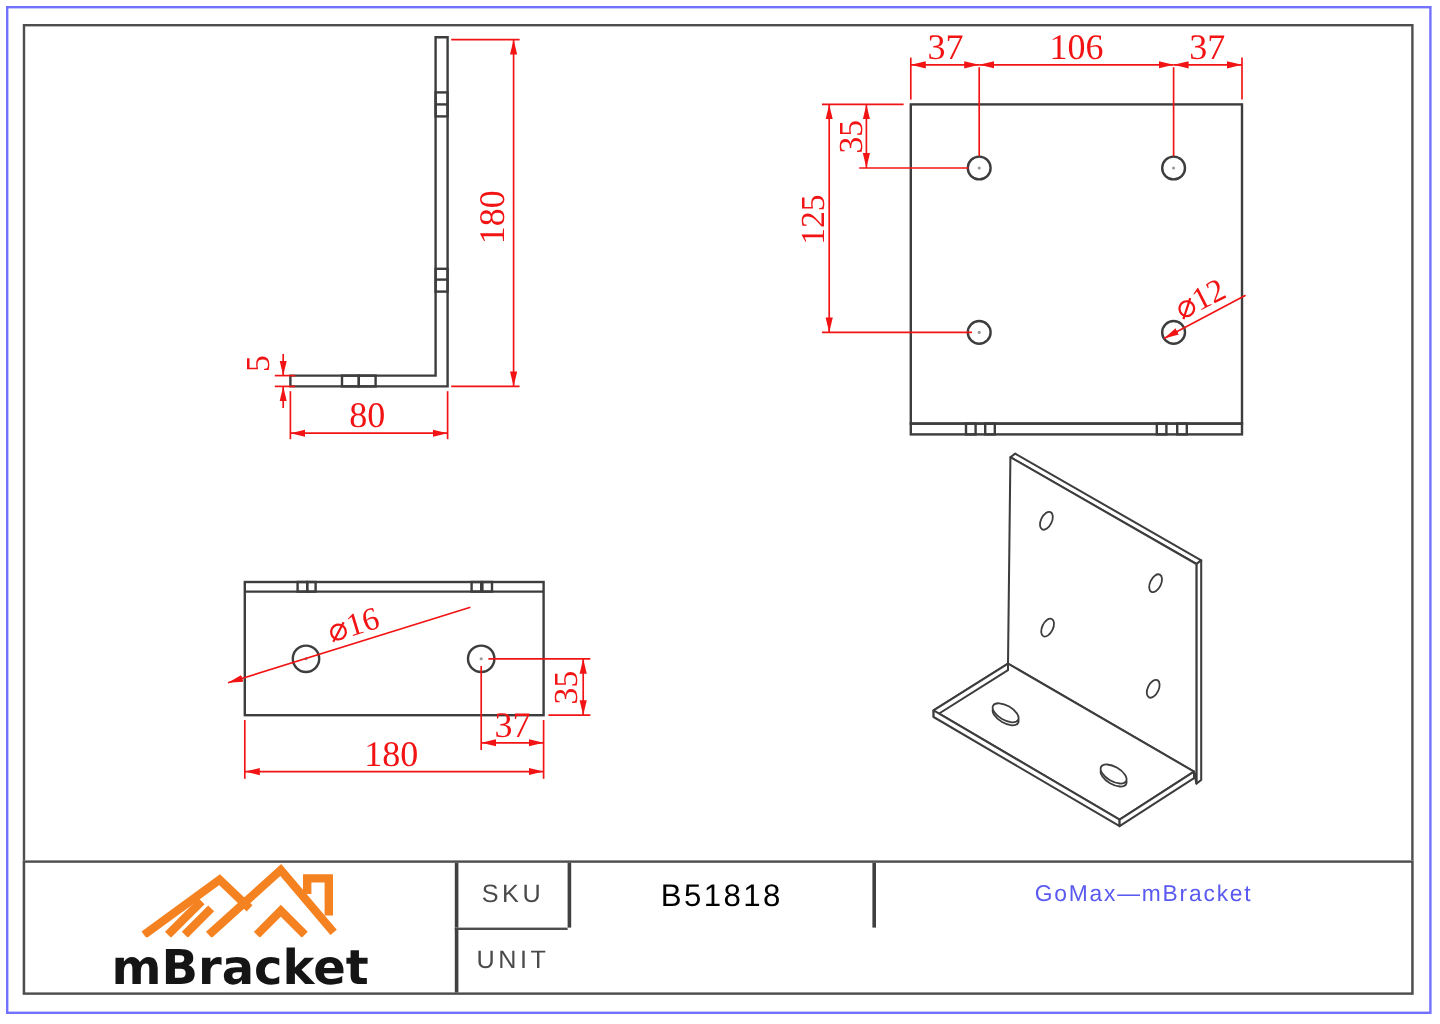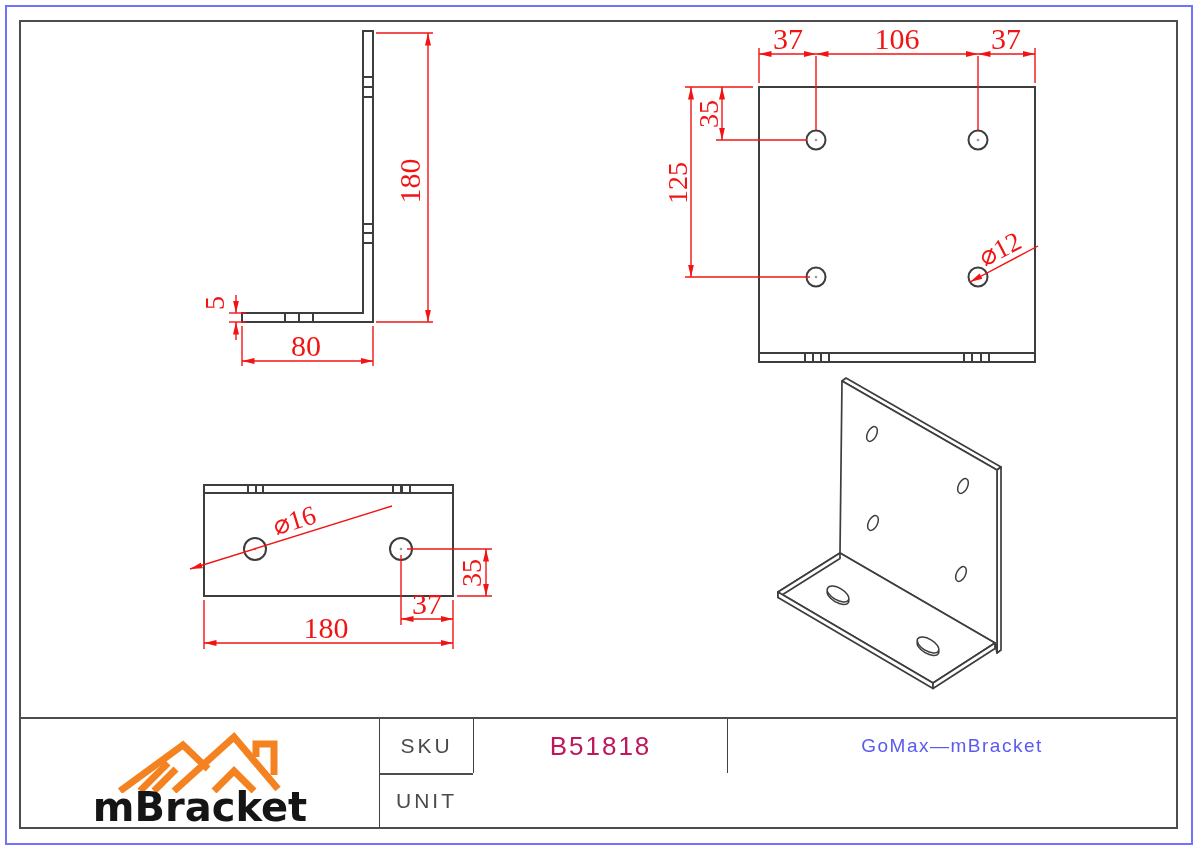--- a/index.html
+++ b/index.html
@@ -13,27 +13,27 @@
                   border:2px solid #4d4d4d; }
 
   svg.drawing { position:absolute; left:0; top:0; }
 
   
   .tblock { position:absolute; left:19px; top:717px; width:1159px; height:112px;
             border:2px solid #4d4d4d; background:#fff;
             display:grid; grid-template-columns:358px 94px 254px 1fr;
             grid-template-rows:1fr 1fr; }
   .cell { display:flex; align-items:center; justify-content:center; }
-  .bl { border-left:1px solid #404040; }
+  .bl { border-left:3px solid #404040; }
   .bt { border-top:2px solid #4d4d4d; }
-  .logo-cell { grid-row:1 / 3; flex-direction:column; justify-content:flex-end; }
+  .logo-cell { grid-row:1 / 3; flex-direction:column; justify-content:space-between; }
   .logo-text { font-size:40px; font-weight:bold; color:#151515; letter-spacing:0px;
                line-height:1; margin-top:-6px; font-family:"DejaVu Sans","Liberation Sans",sans-serif; }
   .tb-label { font-size:21px; letter-spacing:3px; color:#4a4a4a; }
-  .tb-value { font-size:26px; letter-spacing:2px; color:#be185d; }
+  .tb-value { font-size:26px; letter-spacing:2px; color:#000000; }
   .tb-value-sm { font-size:23px; letter-spacing:2px; color:#5a5af0; }
   .tb-right { font-size:19px; letter-spacing:1.5px; color:#5a5af0; }
 
   
   text.dim { font-family:"Liberation Serif","DejaVu Serif","DejaVu Sans",serif;
              fill:#f21414; }
 </style>
 </head>
 <body>
 

